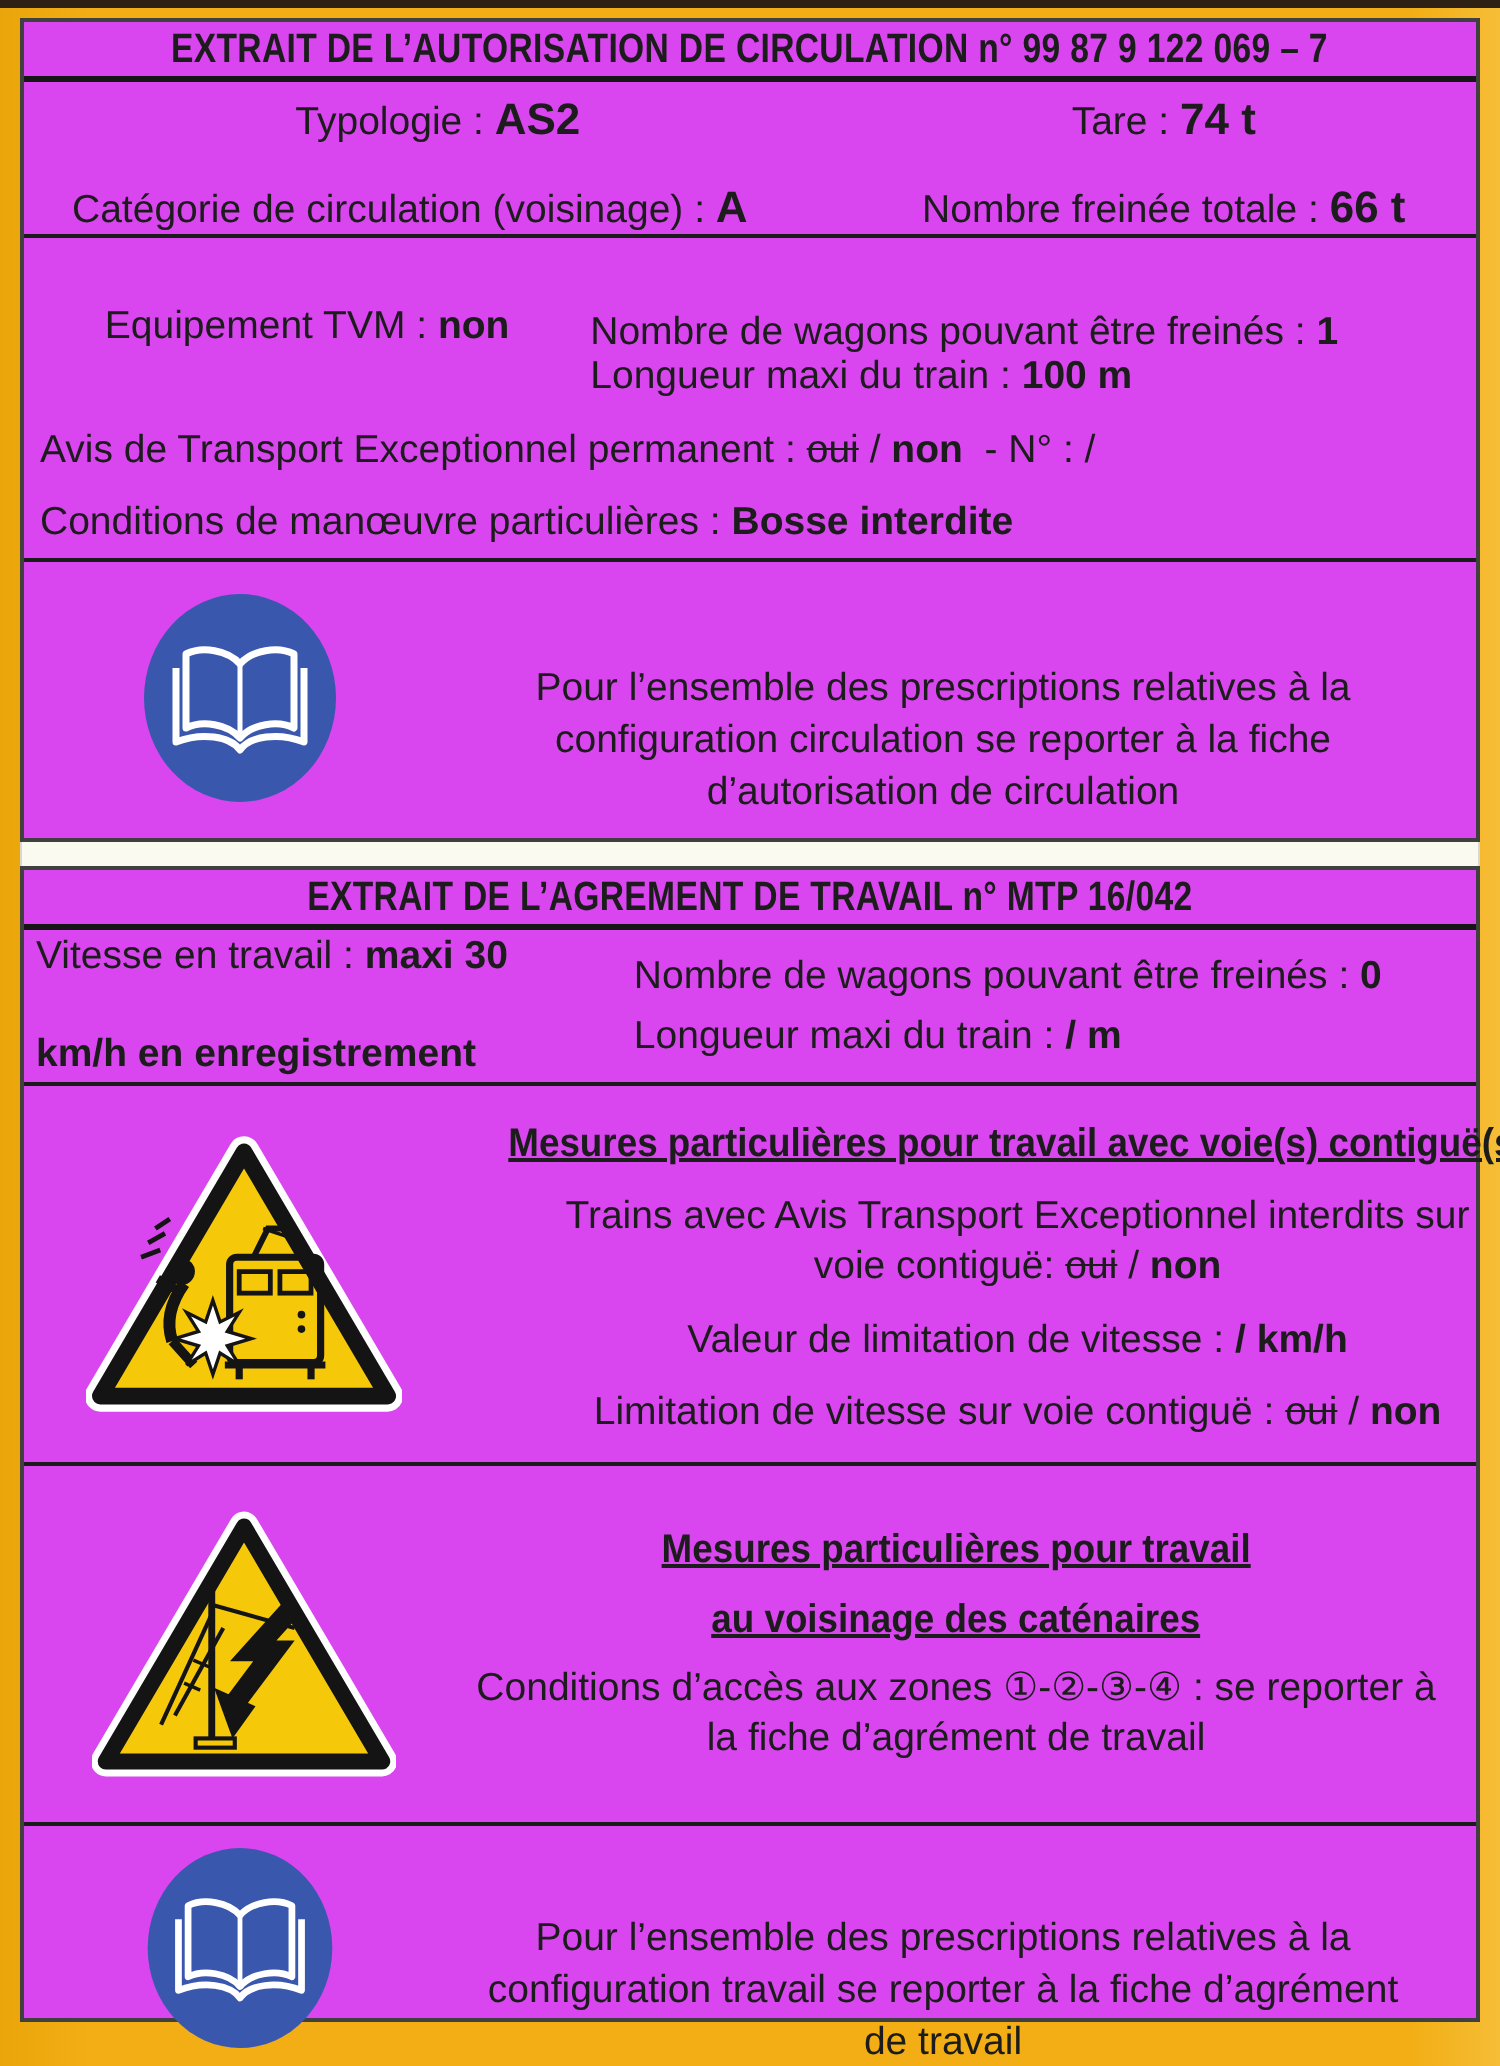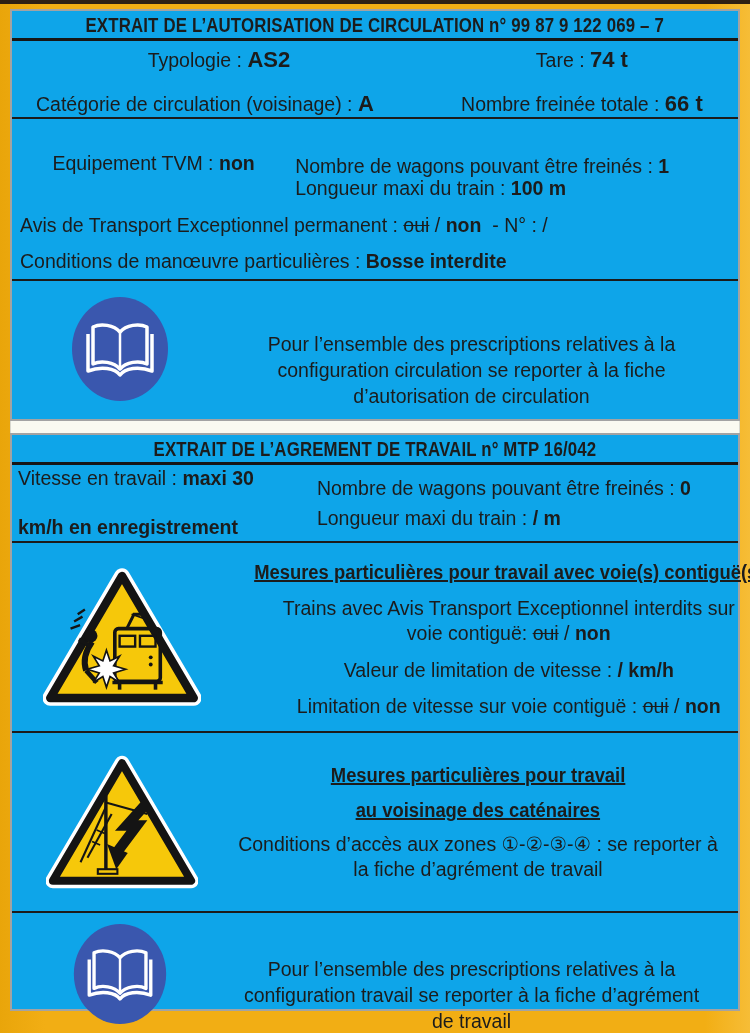--- a/index.html
+++ b/index.html
@@ -4,21 +4,21 @@
 <style>
   html,body{margin:0;padding:0;}
   body{
     width:750px;height:1033px;box-sizing:border-box;
     background:linear-gradient(90deg,#e9a50a 0%,#f2ae14 6%,#f2ae14 94%,#f6bd37 100%);
     border-top:4px solid #2e2013;
     font-family:"Liberation Sans","DejaVu Sans",sans-serif;
     color:#1c1c1c;overflow:hidden;
   }
   .page{margin:5px 10px 0 10px;display:flex;flex-direction:column;}
-  .panel{background:#0ea5e9;border:2px solid #a3a3a3;box-sizing:border-box;}
+  .panel{background:#d946ef;border:2px solid #404040;box-sizing:border-box;}
   .panel1{height:412px;}
   .panel2{height:578px;}
   .gap{height:12px;background:#fafaf1;border-left:1px solid #d8d8cf;border-right:1px solid #d8d8cf;}
   .band{height:30px;border-bottom:3px solid #161616;display:flex;align-items:center;justify-content:center;box-sizing:border-box;}
   .cond{display:inline-block;transform:scaleX(0.82);transform-origin:center;white-space:nowrap;}
   .bandtext{font-weight:bold;font-size:20.5px;letter-spacing:0.2px;}
   .hdiv{border-top:2px solid #1b1b1b;height:0;}
   .big{font-size:22px;}
   b{font-weight:bold;}
   .strike{text-decoration:line-through;}

